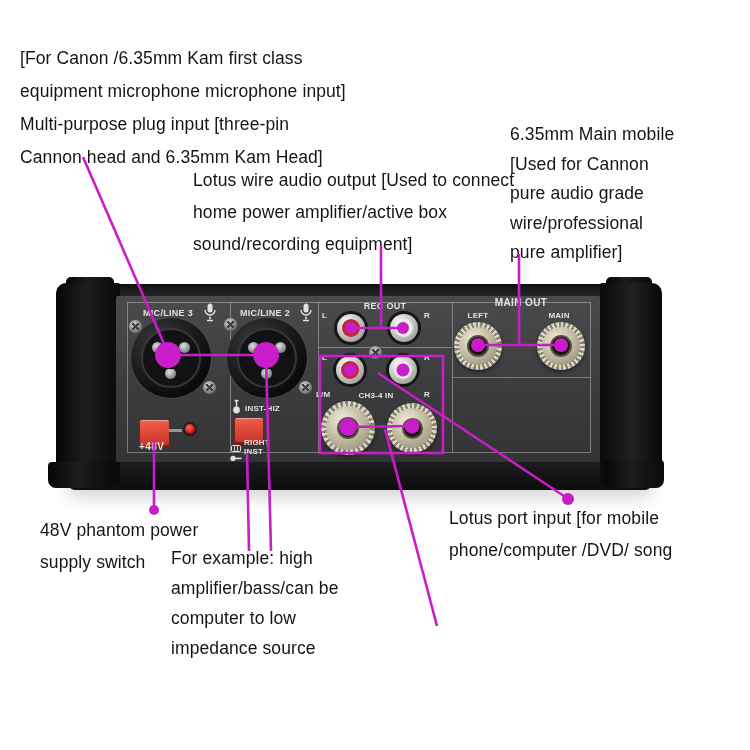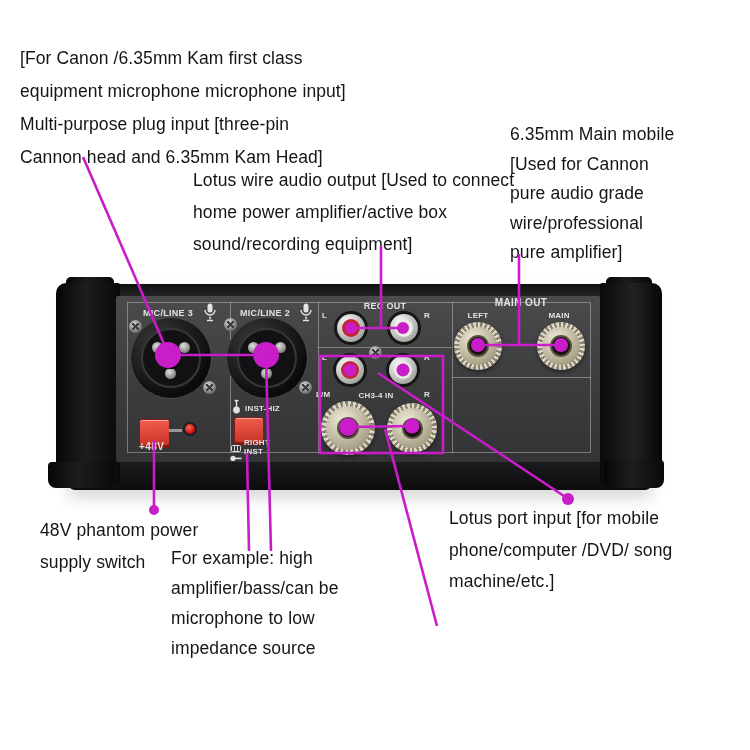--- a/index.html
+++ b/index.html
@@ -107,28 +107,27 @@
   </div>
 
   <div class="co" style="left:40px;top:514px;line-height:32px">
     <div>48V phantom power</div>
     <div>supply switch</div>
   </div>
 
   <div class="co" style="left:171px;top:543px;line-height:30px">
     <div>For example: high</div>
     <div>amplifier/bass/can be</div>
-    <div>microphone to low</div>
+    <div>computer to low</div>
     <div>impedance source</div>
   </div>
 
   <div class="co" style="left:449px;top:503px;line-height:31.5px">
     <div>Lotus port input [for mobile</div>
     <div>phone/computer /DVD/ song</div>
-    <div>machine/etc.]</div>
   </div>
 
 
   <div class="chassis"></div>
   <div class="cap cap-left-tab"></div>
   <div class="cap cap-left-main"></div>
   <div class="cap cap-left-foot"></div>
   <div class="cap cap-right-tab"></div>
   <div class="cap cap-right-main"></div>
   <div class="cap cap-right-foot"></div>

